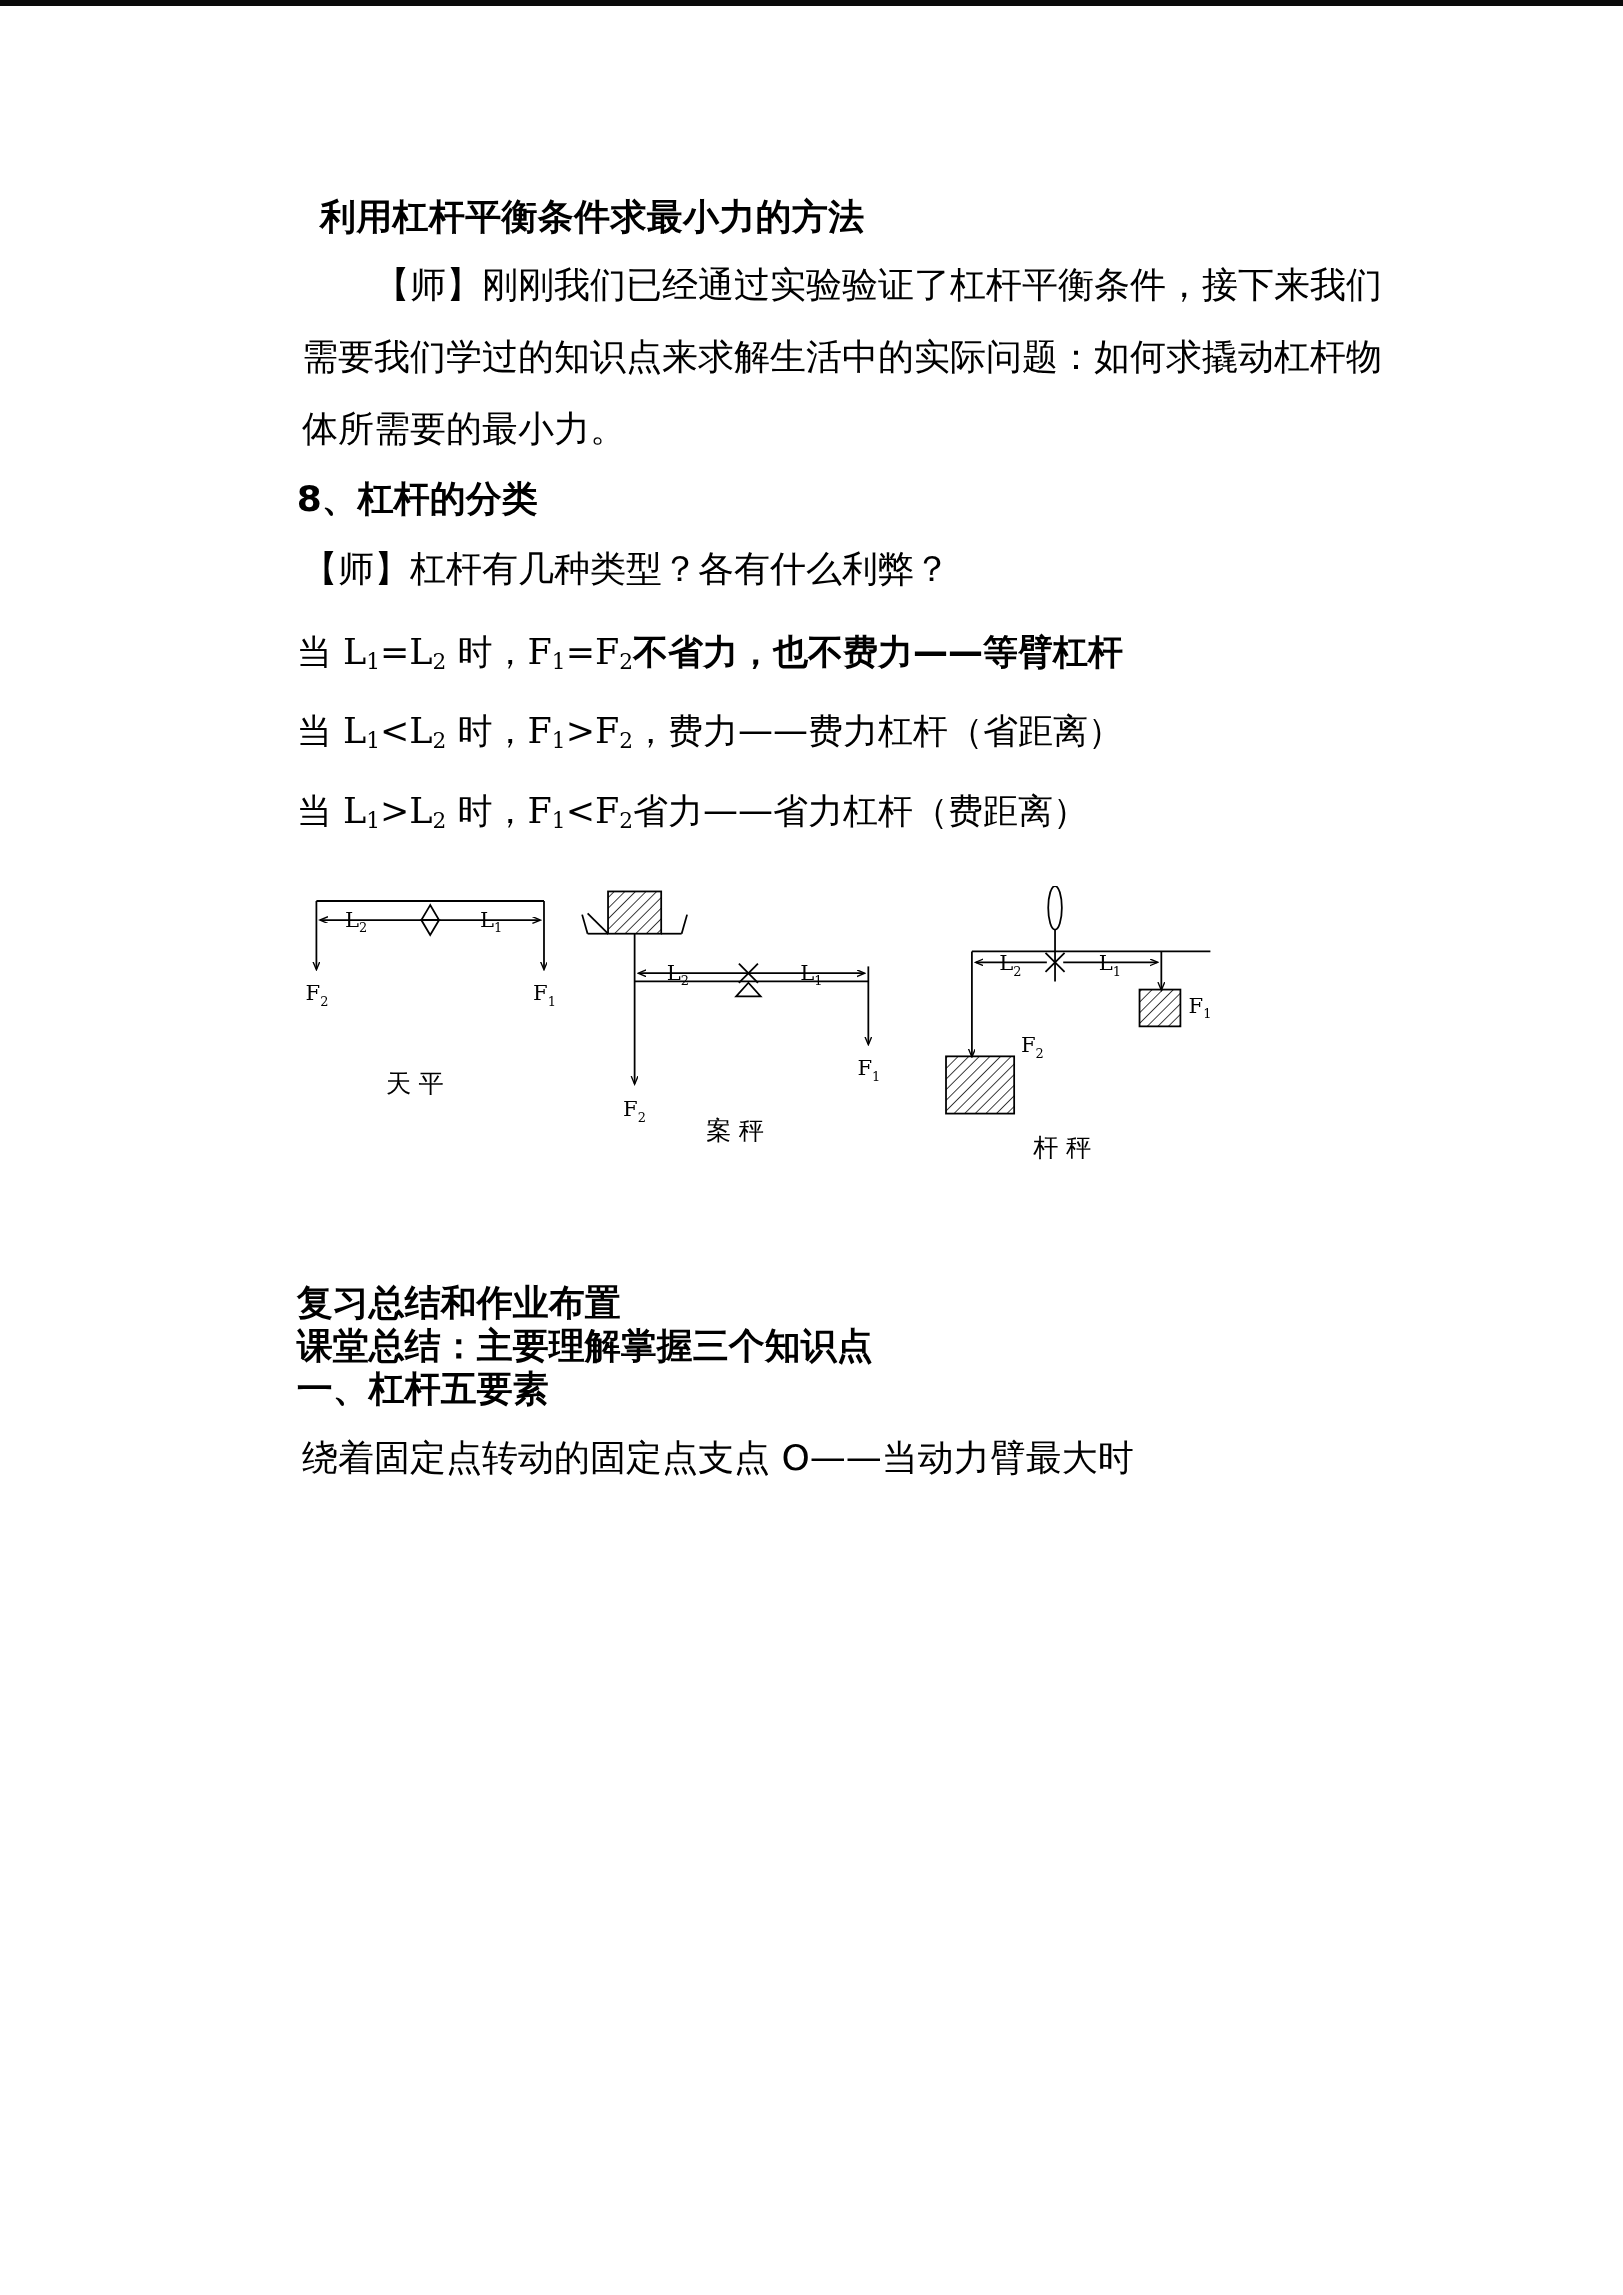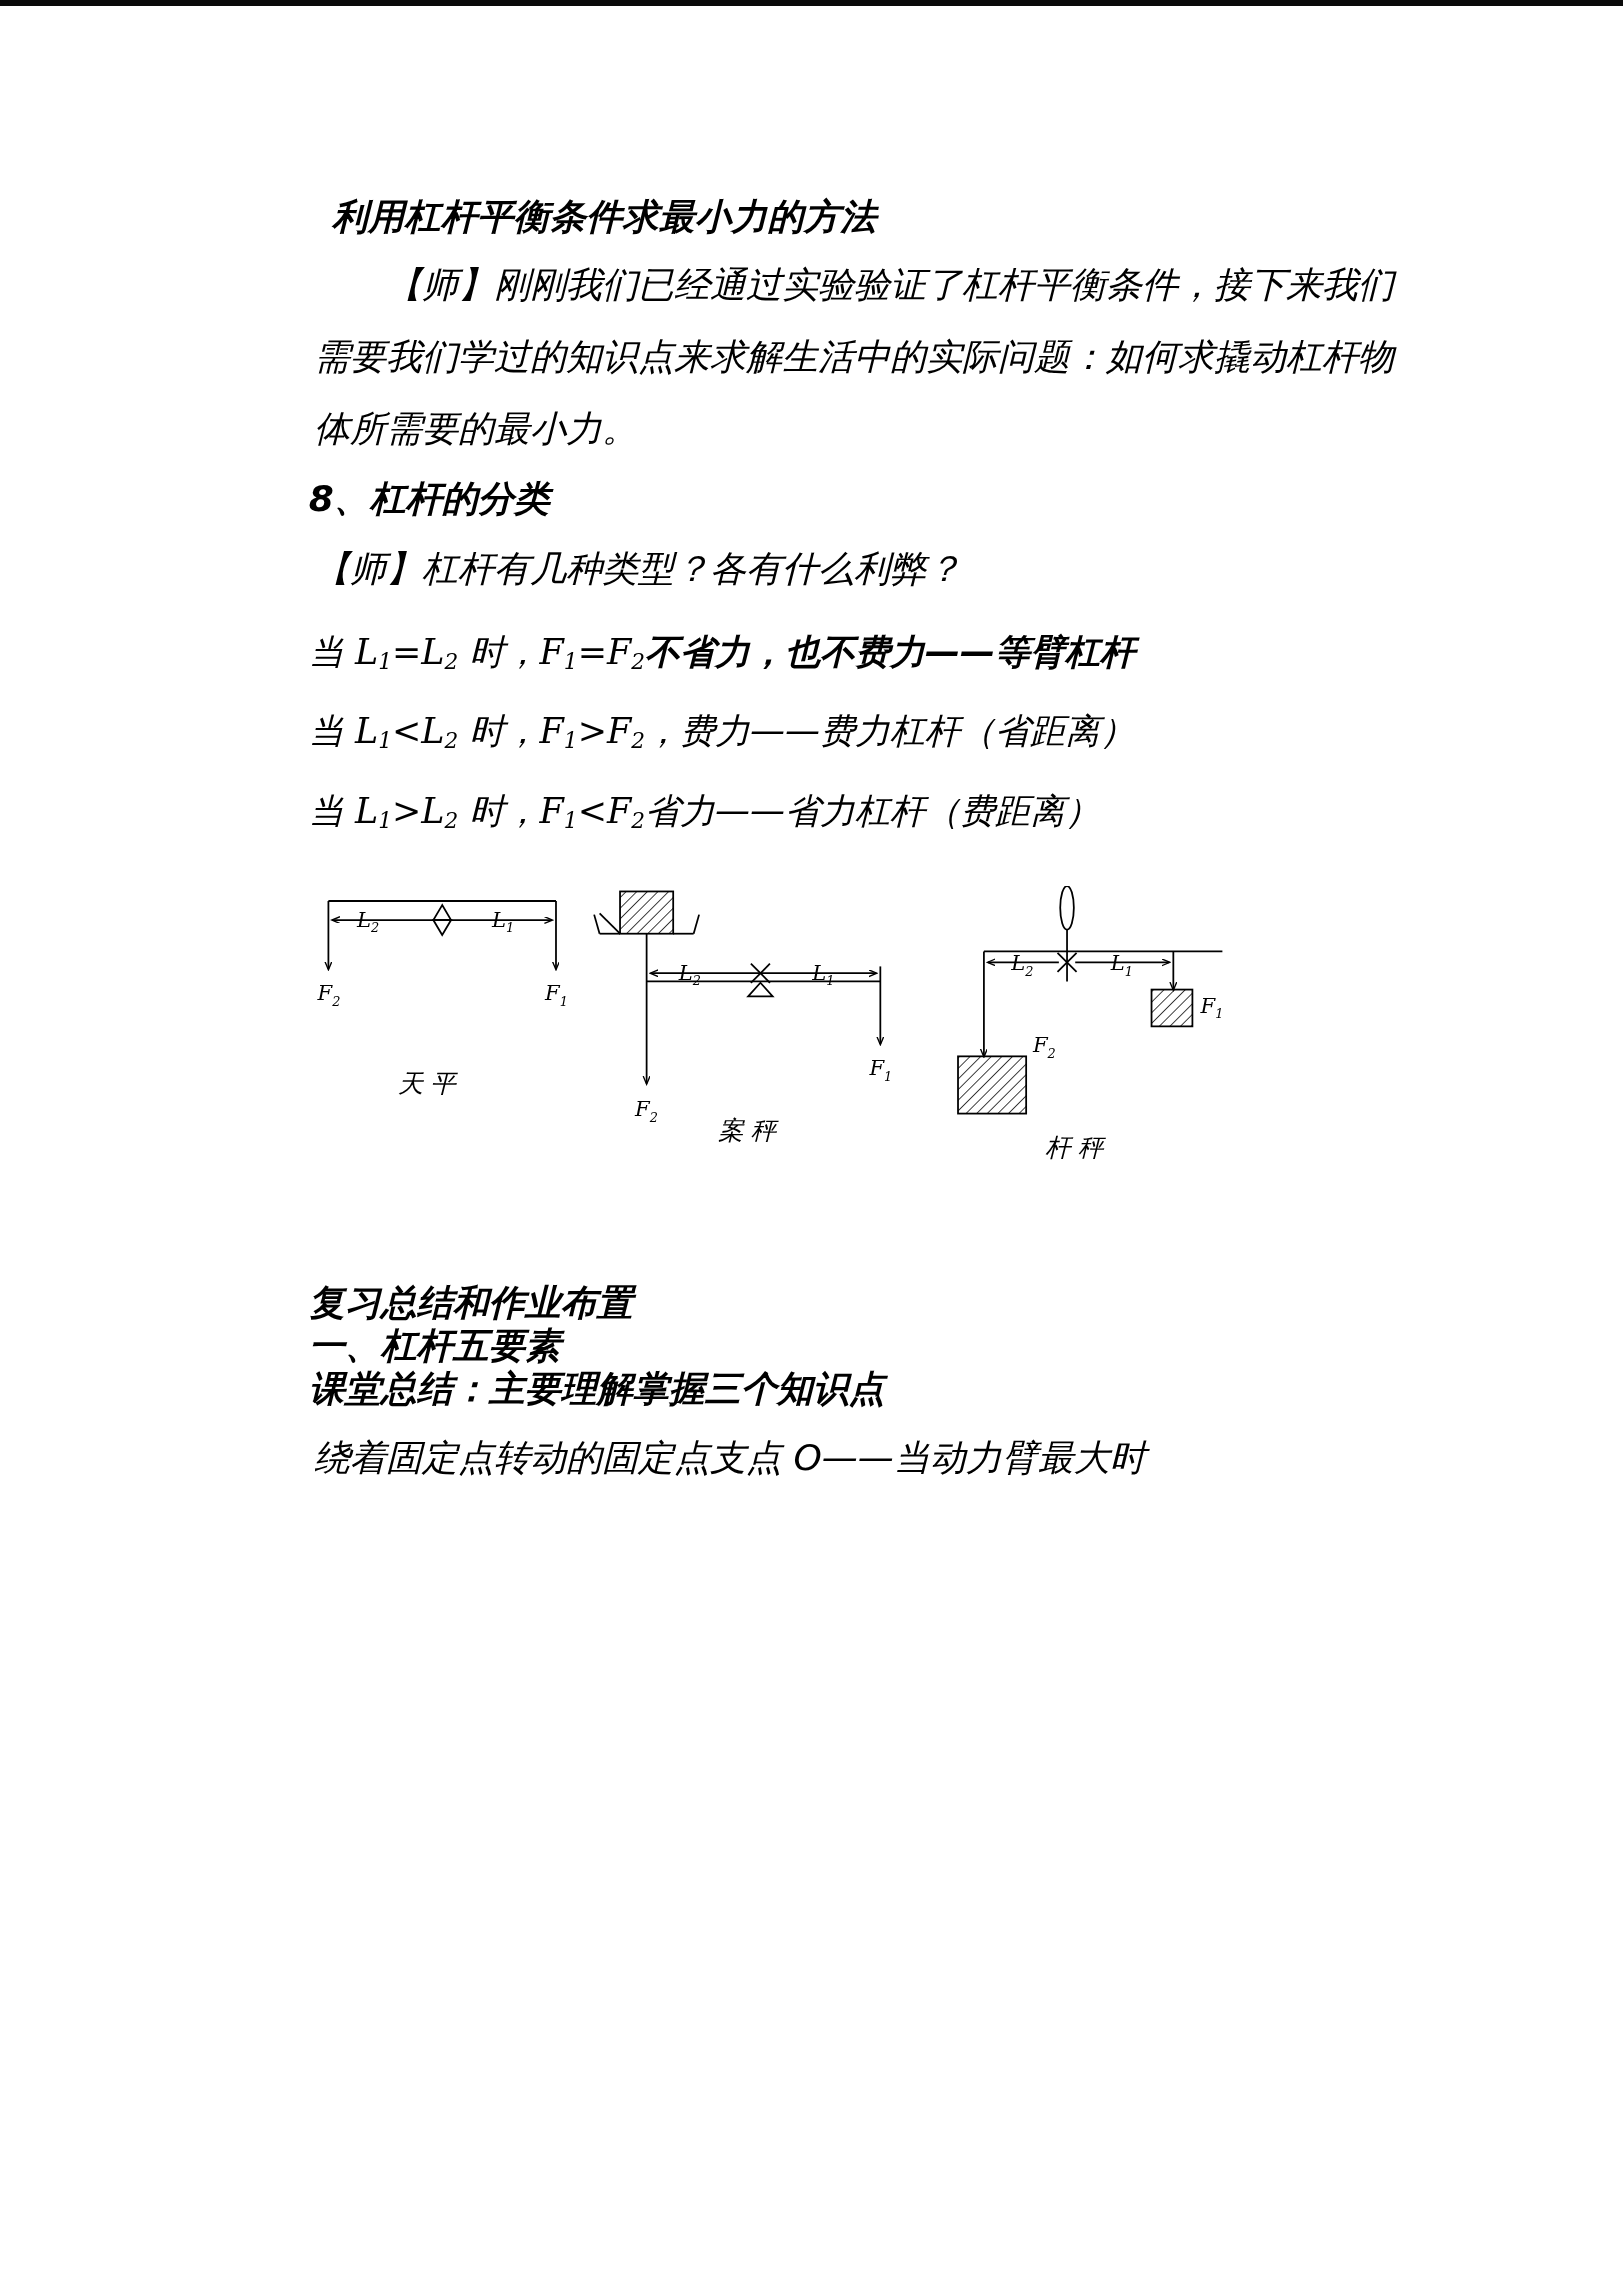--- a/index.html
+++ b/index.html
@@ -21,24 +21,23 @@
   .top-rule {
     position: absolute;
     top: 0;
     left: 0;
     width: 1623px;
     height: 6.1px;
     background: #0a0a0a;
   }
   .content {
     position: absolute;
-    left: 302px;
+    left: 290px;
     top: 0;
     width: 1104px;
-    font-style: italic;
   }
   .doc-title {
     font-size: 36px;
     font-weight: bold;
     line-height: 1.15;
     color: #000;
     margin: 0;
     padding-top: 196px;
     padding-left: 30px;
     letter-spacing: 0.3px;
@@ -237,22 +236,22 @@
           <text x="1318" y="186">F<tspan font-size="19" dy="8">1</tspan></text>
           <text x="1072" y="244">F<tspan font-size="19" dy="8">2</tspan></text>
           <text x="1090" y="396" font-family="'DejaVu Sans', sans-serif" font-size="37" letter-spacing="11">杆秤</text>
         </g>
       </svg>
     </div>
 
     <div class="tail-block">
       <p class="sec-head">复习总结和作业布置</p>
 
+      <p class="sec-head gap-c">课堂总结：主要理解掌握三个知识点</p>
+
       <p class="sec-head gap-c">一、杠杆五要素</p>
-
-      <p class="sec-head gap-c">课堂总结：主要理解掌握三个知识点</p>
 
       <p class="para gap-f">绕着固定点转动的固定点支点 O——当动力臂最大时</p>
     </div>
 
   </div>
 </div>
 
 
 </body></html>

